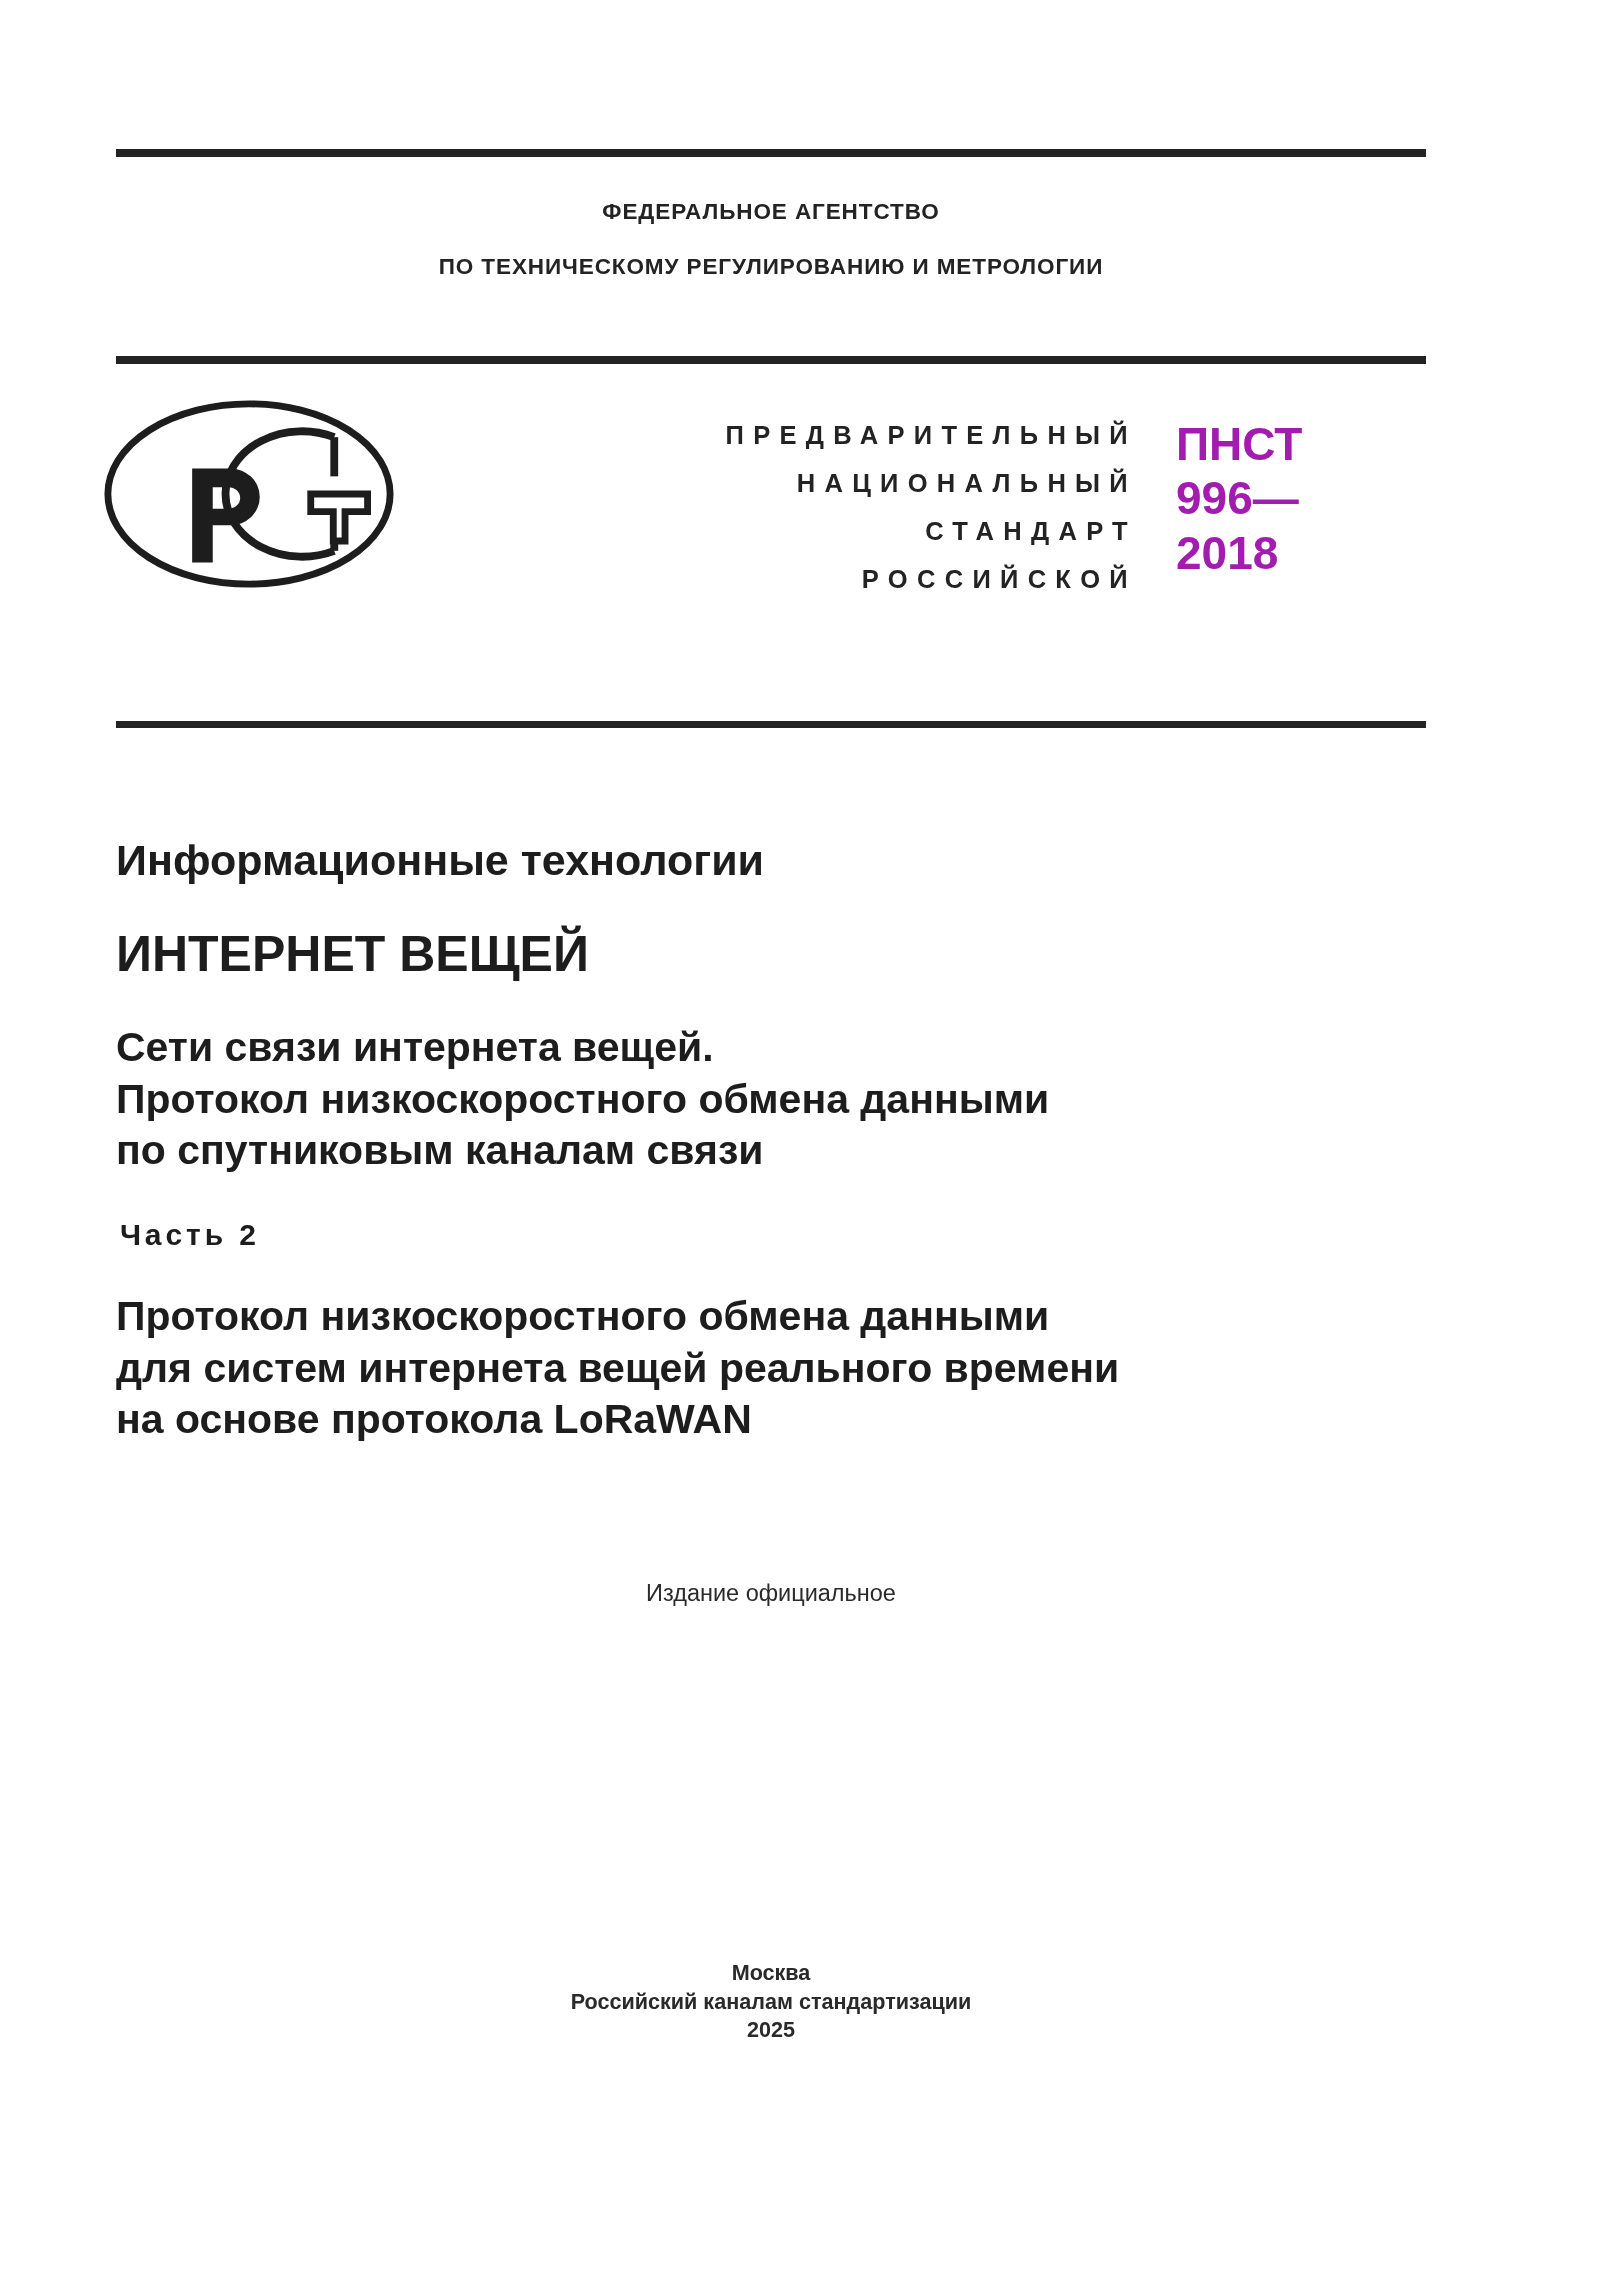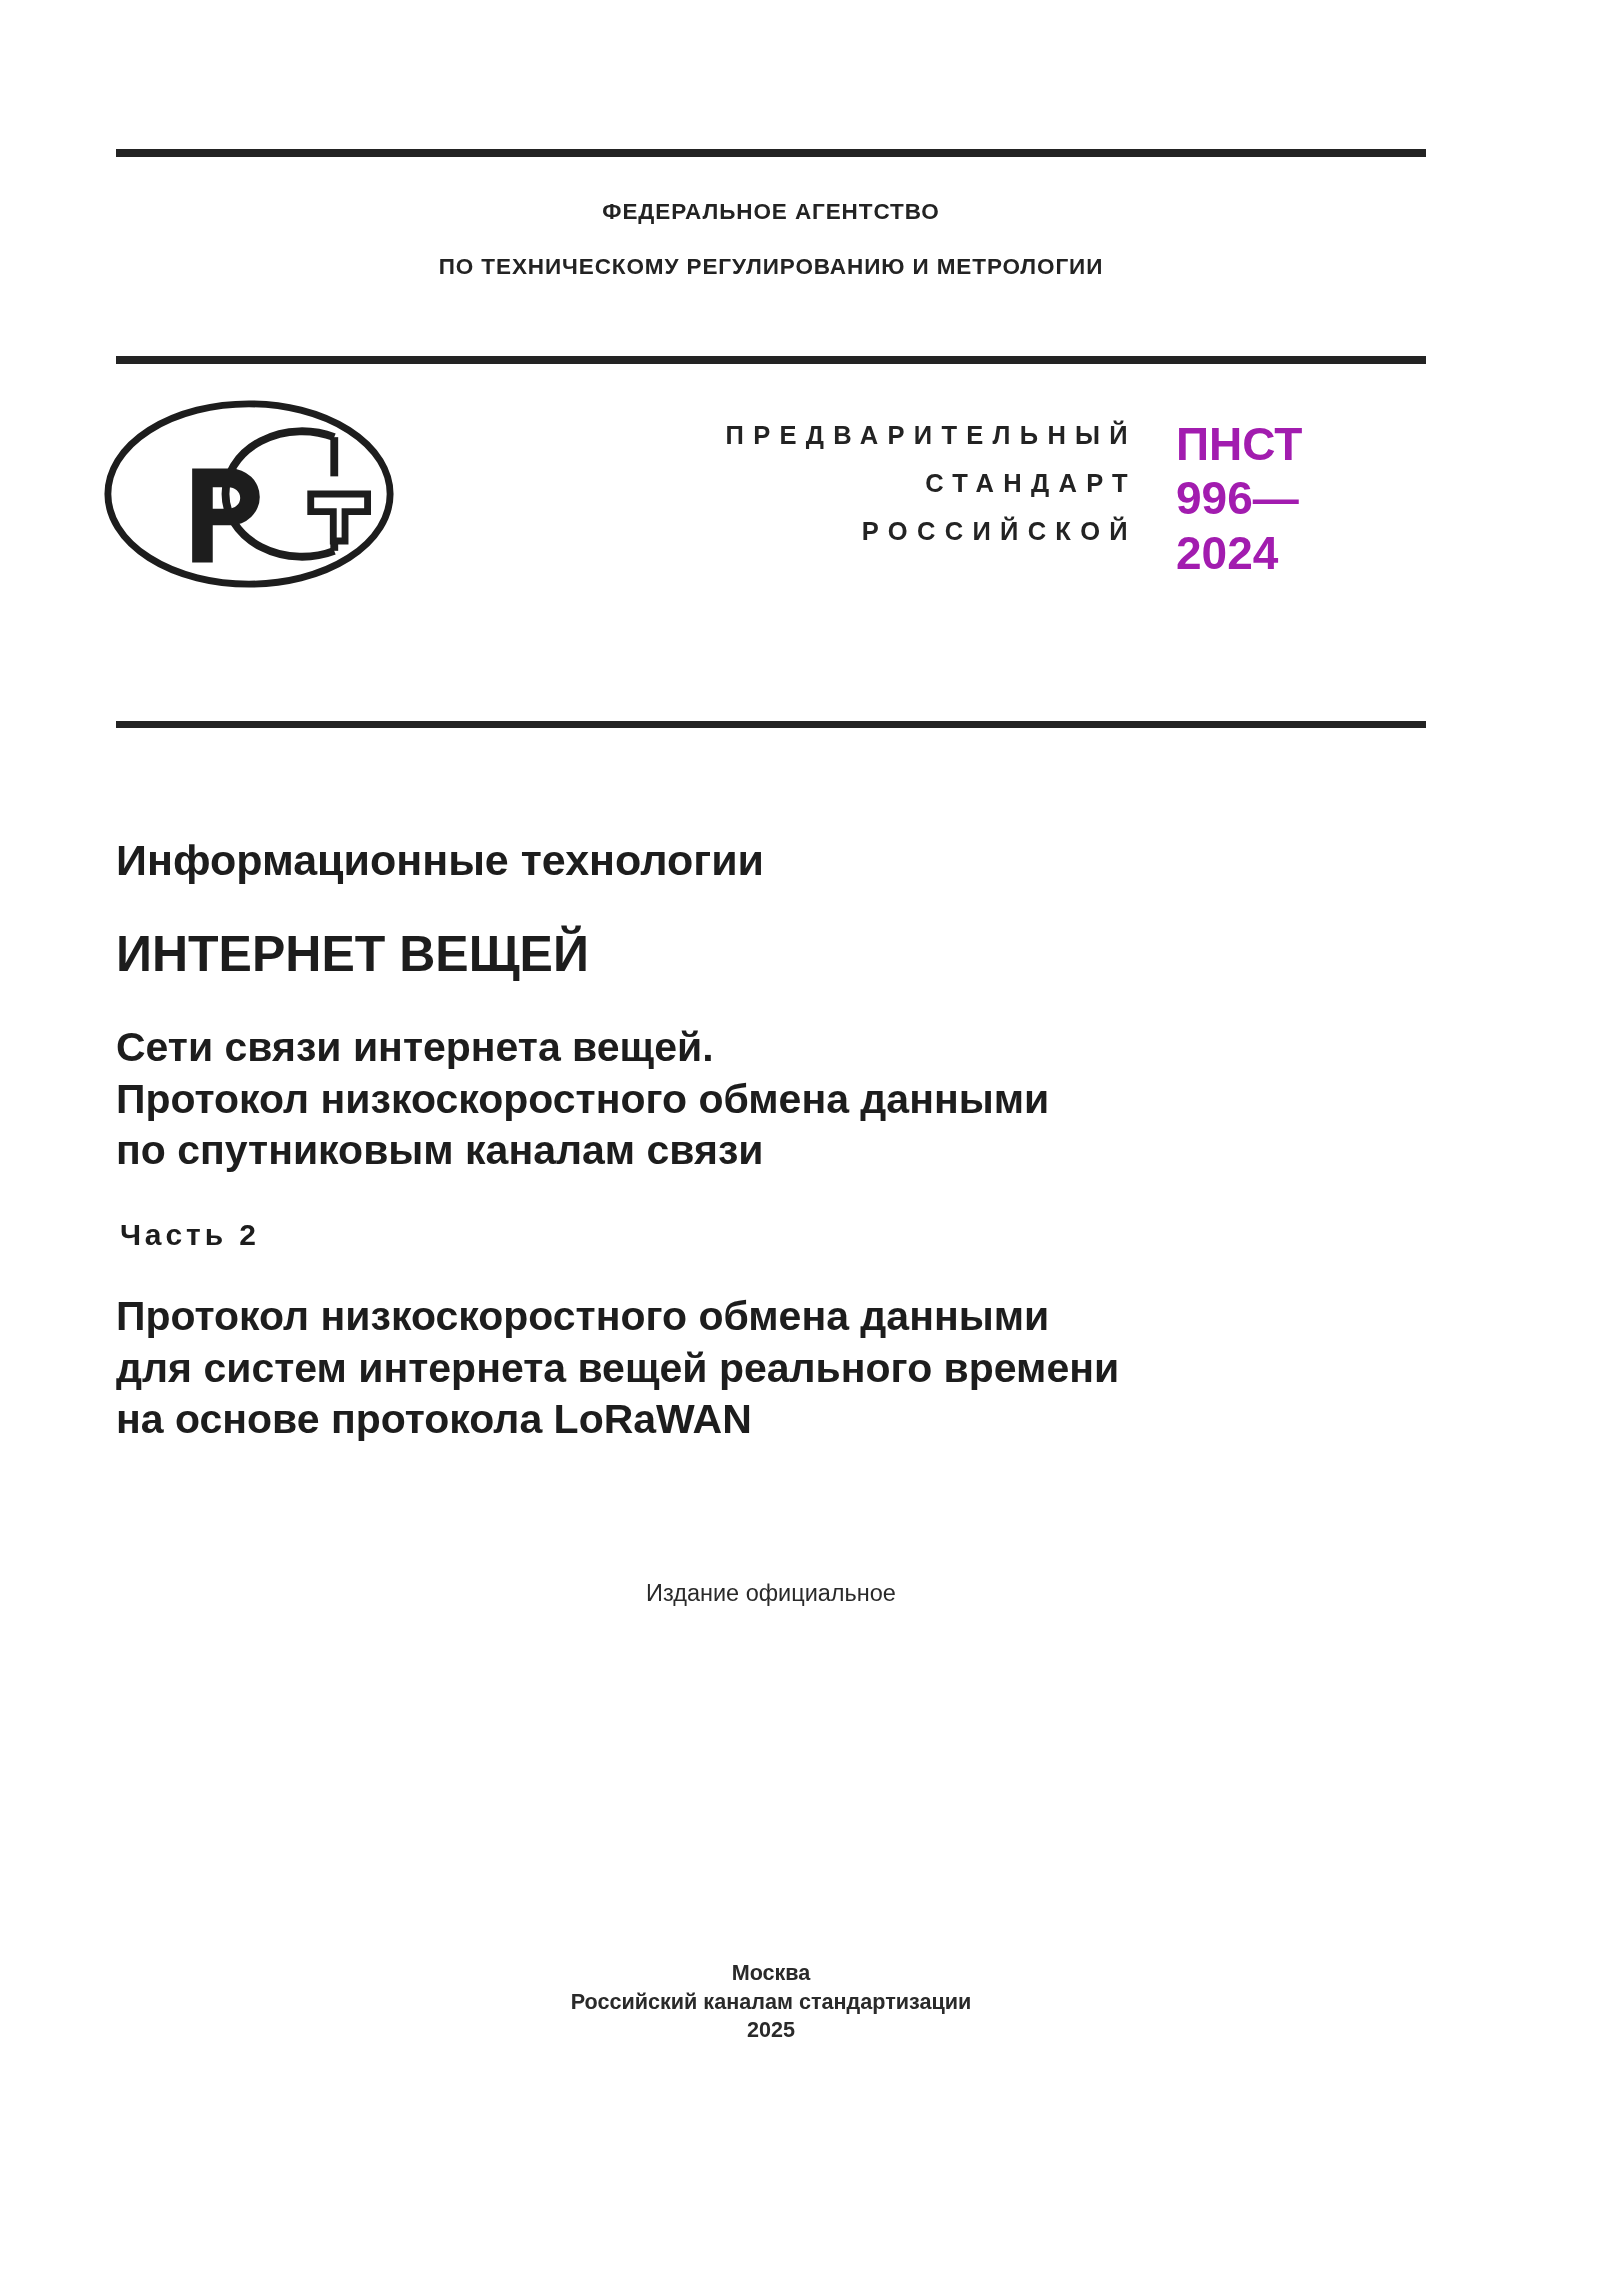--- a/index.html
+++ b/index.html
@@ -214,28 +214,29 @@
                L 248 148
                L 236 148
                L 236 118
                L 213 118
                Z" fill="#ffffff" stroke="#1d1d1d" stroke-width="7"></path>
     </svg>
   </div>
 
   <div class="kind-block">
     <div class="kind-line">ПРЕДВАРИТЕЛЬНЫЙ</div>
+    <div class="kind-line">НАЦИОНАЛЬНЫЙ</div>
     <div class="kind-line">СТАНДАРТ</div>
     <div class="kind-line">РОССИЙСКОЙ</div>
   </div>
 
   <div class="designation">
     <div>ПНСТ</div>
     <div>996—</div>
-    <div>2024</div>
+    <div>2018</div>
   </div>
 
   <div class="rule rule-bottom"></div>
 
   <div class="title-block">
     <div class="t-main">Информационные технологии</div>
 
     <div class="t-caps">ИНТЕРНЕТ ВЕЩЕЙ</div>
 
     <div class="t-sub">

